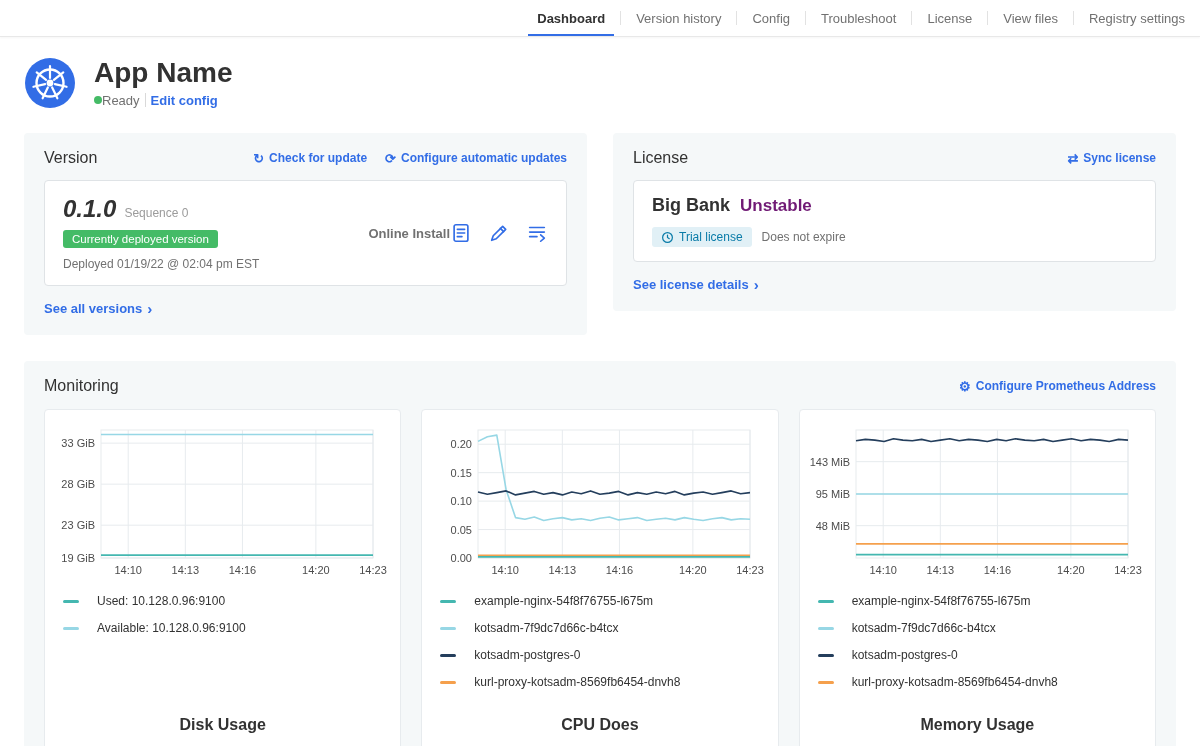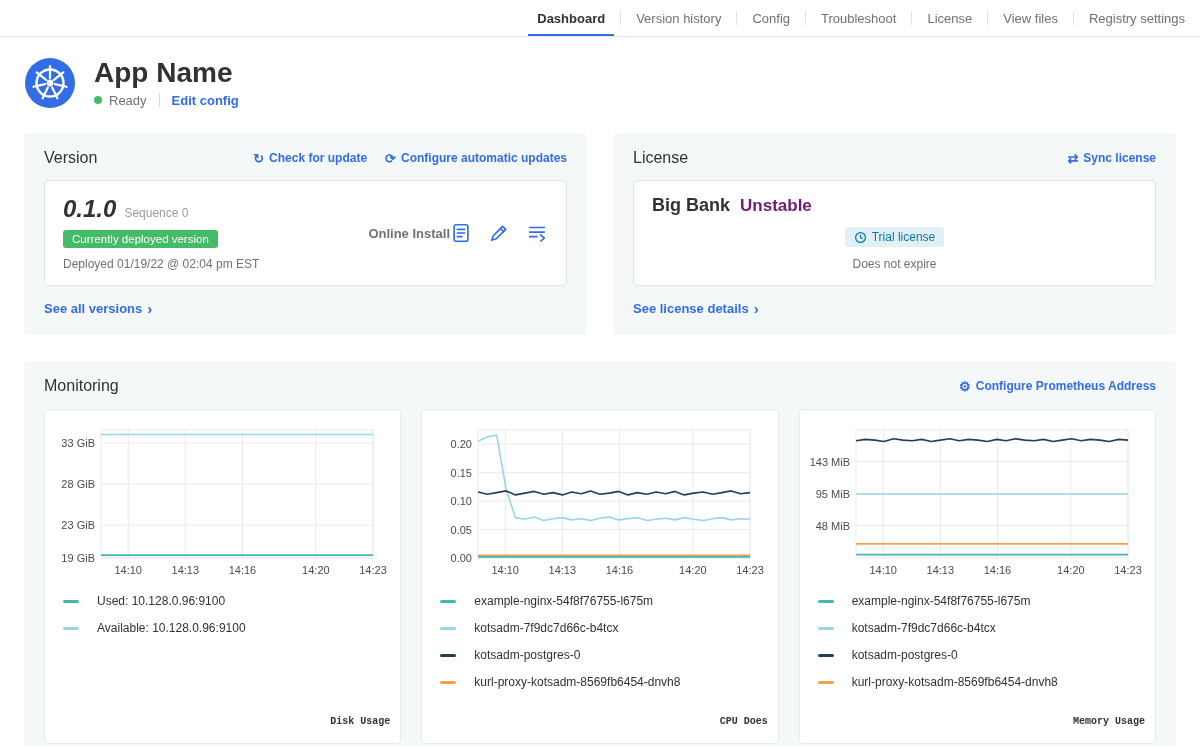--- a/index.html
+++ b/index.html
@@ -14,21 +14,21 @@
   .tab { position: relative; display: flex; align-items: center; padding: 0 15px;
     font-size: 13px; color: #717171; cursor: pointer; white-space: nowrap; }
   .tab.active { color: #323232; font-weight: bold; }
   .tab.active::after { content: ""; position: absolute; left: 6px; right: 6px; bottom: 0;
     height: 2px; background: #326de6; }
   .sep { width: 1px; height: 14px; background: #e2e2e2; align-self: center; }
   
   .app-header { display: flex; align-items: center; gap: 18px; padding: 20px 24px 24px; }
   .k8s-logo { width: 52px; height: 52px; display: block; }
   .app-title { font-size: 28px; font-weight: bold; margin: 0; line-height: 1.1; }
-  .status-row { display: flex; align-items: center; gap: 7px; margin-top: 4px; font-size: 13px; }
+  .status-row { display: flex; align-items: center; margin-top: 4px; font-size: 13px; }
   .dot { width: 8px; height: 8px; border-radius: 50%; background: #44bb66; }
   .status-text { color: #717171; }
   .vdiv { width: 1px; height: 14px; background: #d9d9d9; margin: 0 5px; }
   .link { color: #326de6; font-weight: bold; font-size: 12px; cursor: pointer;
     display: inline-flex; align-items: center; gap: 5px; }
   .link.md { font-size: 13px; }
   .gi { font-size: 13px; line-height: 1; }
   
   .cards-row { display: flex; gap: 26px; padding: 0 24px; align-items: flex-start; }
   .panel { background: #f5f8f9; border-radius: 4px; padding: 16px 20px 18px; flex: 1; }
@@ -45,37 +45,37 @@
     font-size: 11.5px; padding: 3px 9px; border-radius: 3px; }
   .v-deployed { margin-top: 9px; font-size: 12px; color: #717171; }
   .v-mid { flex: 1; text-align: right; font-size: 13px; color: #717171; font-weight: bold; }
   .v-icons { display: flex; gap: 16px; align-items: center; }
   .action-icon { width: 22px; height: 22px; cursor: pointer; display: block; }
   .see-link { margin-top: 14px; }
   .chev { font-size: 15px; font-weight: bold; }
   .lic-row1 { display: flex; align-items: center; gap: 10px; }
   .lic-name { font-size: 18px; font-weight: bold; }
   .lic-channel { font-size: 17px; color: #701a75; font-weight: bold; }
-  .lic-row2 { display: flex; align-items: center; gap: 10px; margin-top: 11px; flex-direction: column; }
+  .lic-row2 { display: flex; align-items: center; gap: 10px; margin-top: 11px; }
   .trial-badge { display: inline-flex; align-items: center; gap: 5px; background: #e1f0f6;
     color: #097ba8; font-size: 12px; padding: 3px 9px; border-radius: 3px; }
   .lic-exp { font-size: 12px; color: #717171; }
   
   .monitoring { margin: 26px 24px 0; background: #f5f8f9; border-radius: 4px;
     padding: 16px 20px 20px; }
   .charts-row { display: flex; gap: 20px; margin-top: 14px; align-items: stretch; }
   .chart-card { flex: 1; background: #fff; border: 1px solid #e7ebee; border-radius: 4px;
     padding: 12px 10px 16px; display: flex; flex-direction: column; }
   .chart-plot svg { display: block; overflow: visible; }
   .legend { list-style: none; margin: 12px 0 0; padding: 0 0 0 8px; }
   .legend li { display: flex; align-items: center; gap: 18px; font-size: 12px;
     color: #323232; margin-bottom: 13px; }
   .swatch { width: 16px; height: 3px; border-radius: 2px; flex: 0 0 16px; }
-  .chart-title { margin-top: auto; padding-top: 14px; text-align: right;
-    font-size: 10px; font-weight: bold; font-family: Liberation Mono, monospace; }
+  .chart-title { margin-top: auto; padding-top: 14px; text-align: center;
+    font-size: 16px; font-weight: bold; }
   svg text { font-family: "Liberation Sans", sans-serif; }
 </style>
 </head>
 <body>
 
 <nav class="navbar">
   <div class="tab active">Dashboard</div>
   <i class="sep"></i>
   <div class="tab">Version history</div>
   <i class="sep"></i>

